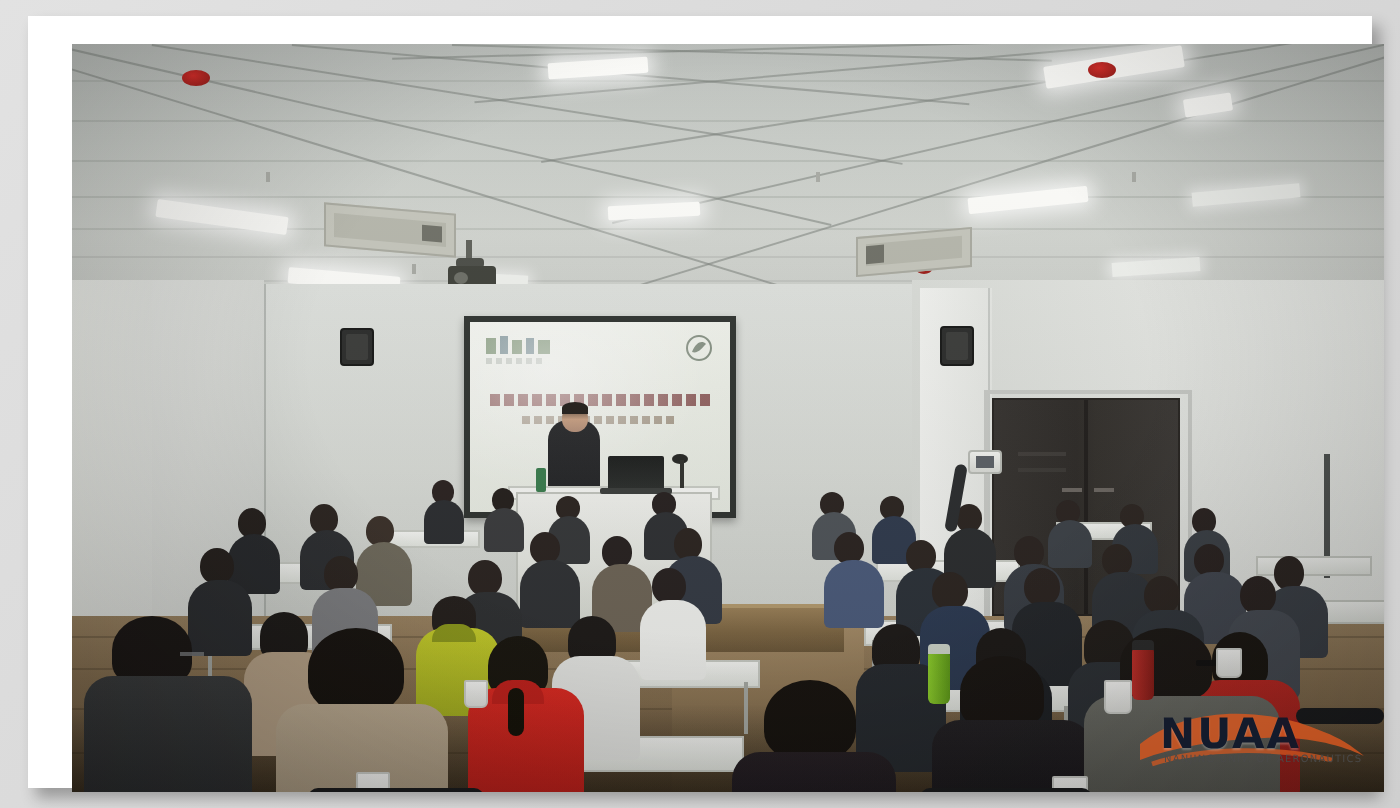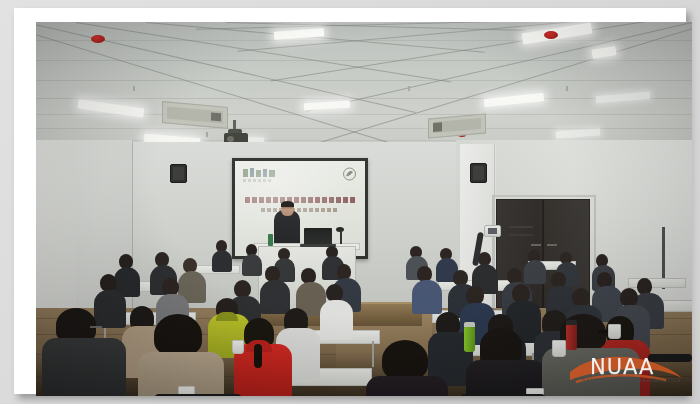--- a/index.html
+++ b/index.html
@@ -198,24 +198,24 @@
   #grade{
     left:0;top:0;width:656px;height:374px;pointer-events:none;
     background:linear-gradient(180deg,rgba(255,255,255,.05),rgba(10,8,6,.10));
   }
 
   
   #watermark{
     right:6px;bottom:4px;width:120px;height:46px;pointer-events:none;opacity:.92;
   }
   #wmtext{
-    position:absolute;left:24px;top:9px;
+    position:absolute;left:14px;top:9px;
     font-family:"DejaVu Sans", sans-serif;
-    font-weight:normal;font-size:21px;letter-spacing:1px;
-    color:#ffffff;text-shadow:0 1px 1px rgba(255,255,255,.25);
+    font-weight:bold;font-size:21px;letter-spacing:1px;
+    color:#0f172a;text-shadow:0 1px 1px rgba(255,255,255,.25);
   }
   #wmsub{
     position:absolute;left:16px;top:31px;
     font-family:"DejaVu Sans", sans-serif;font-size:5px;letter-spacing:.6px;
     color:#4a4a4a;
   }
 </style>
 </head>
 <body>
 

